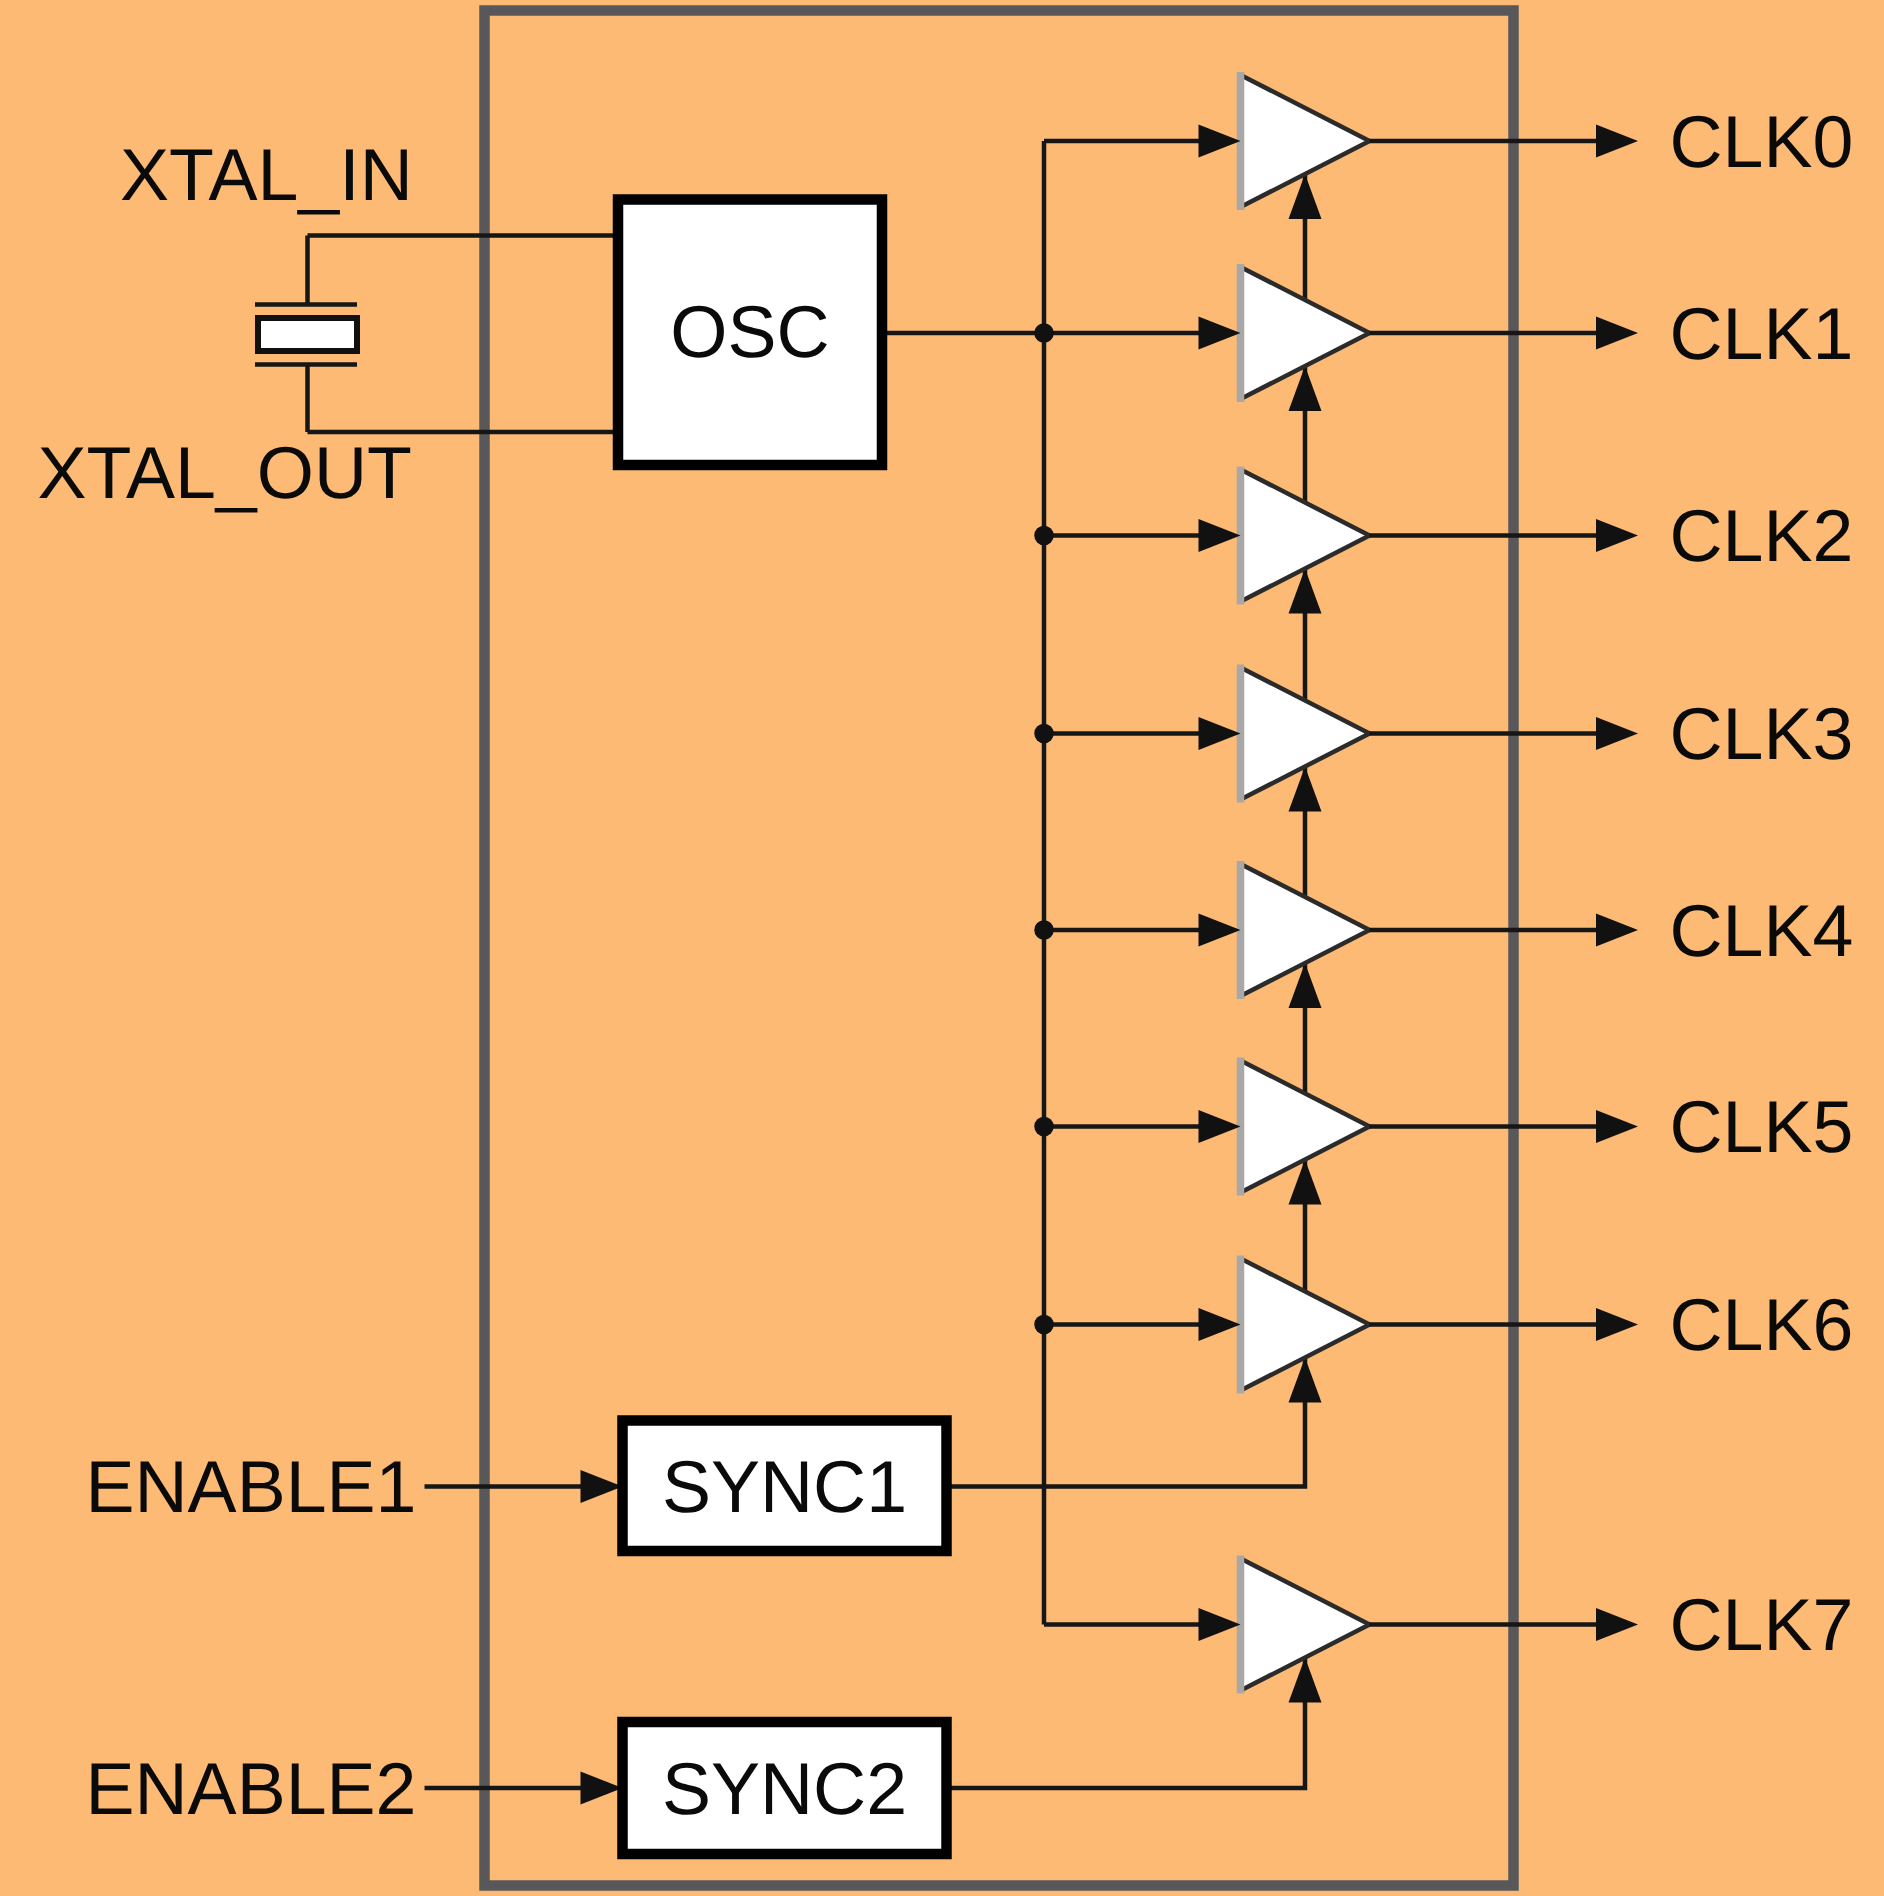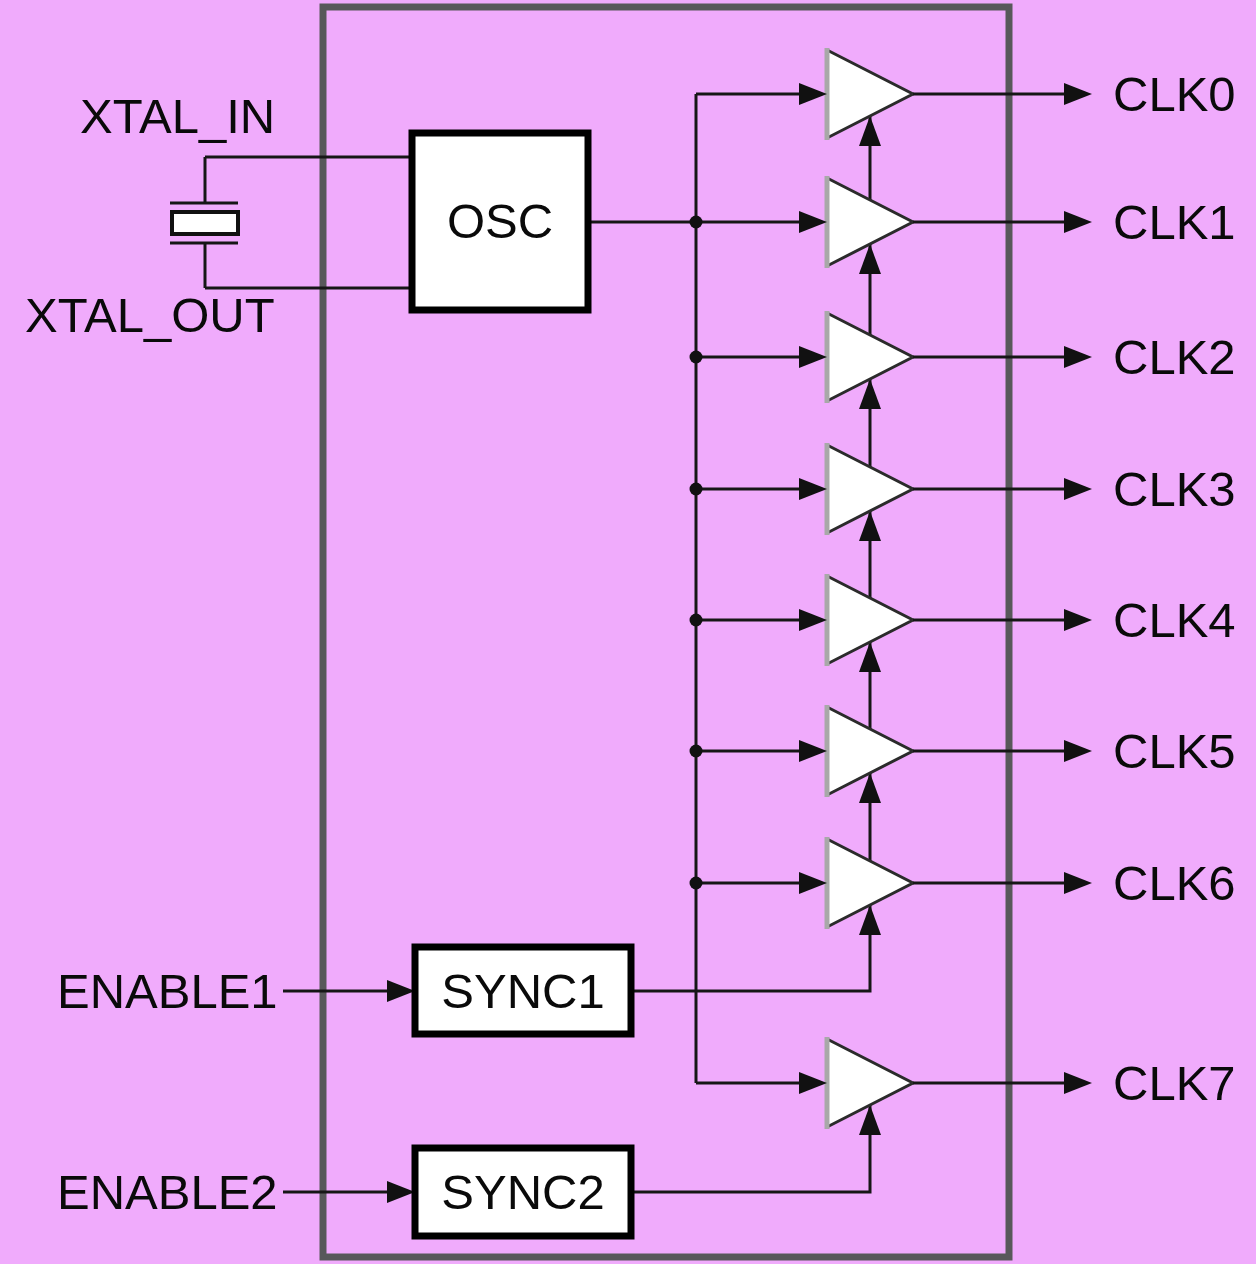--- a/index.html
+++ b/index.html
@@ -4,21 +4,21 @@
 <style>
   html, body {
     margin: 0;
     padding: 0;
     background: #ffffff;
   }
   .stage {
     position: relative;
     width: 1256px;
     height: 1264px;
-    background: #f0abfc;
+    background: #fdba74;
     overflow: hidden;
   }
   svg text {
     font-family: "Liberation Sans", "DejaVu Sans", sans-serif;
     font-size: 49px;
     fill: #0a0a0a;
     letter-spacing: 0px;
   }
   svg .wire   { stroke: #161616; stroke-width: 3; fill: none; }
   svg .thick  { stroke: #000000; stroke-width: 7; fill: #ffffff; }

